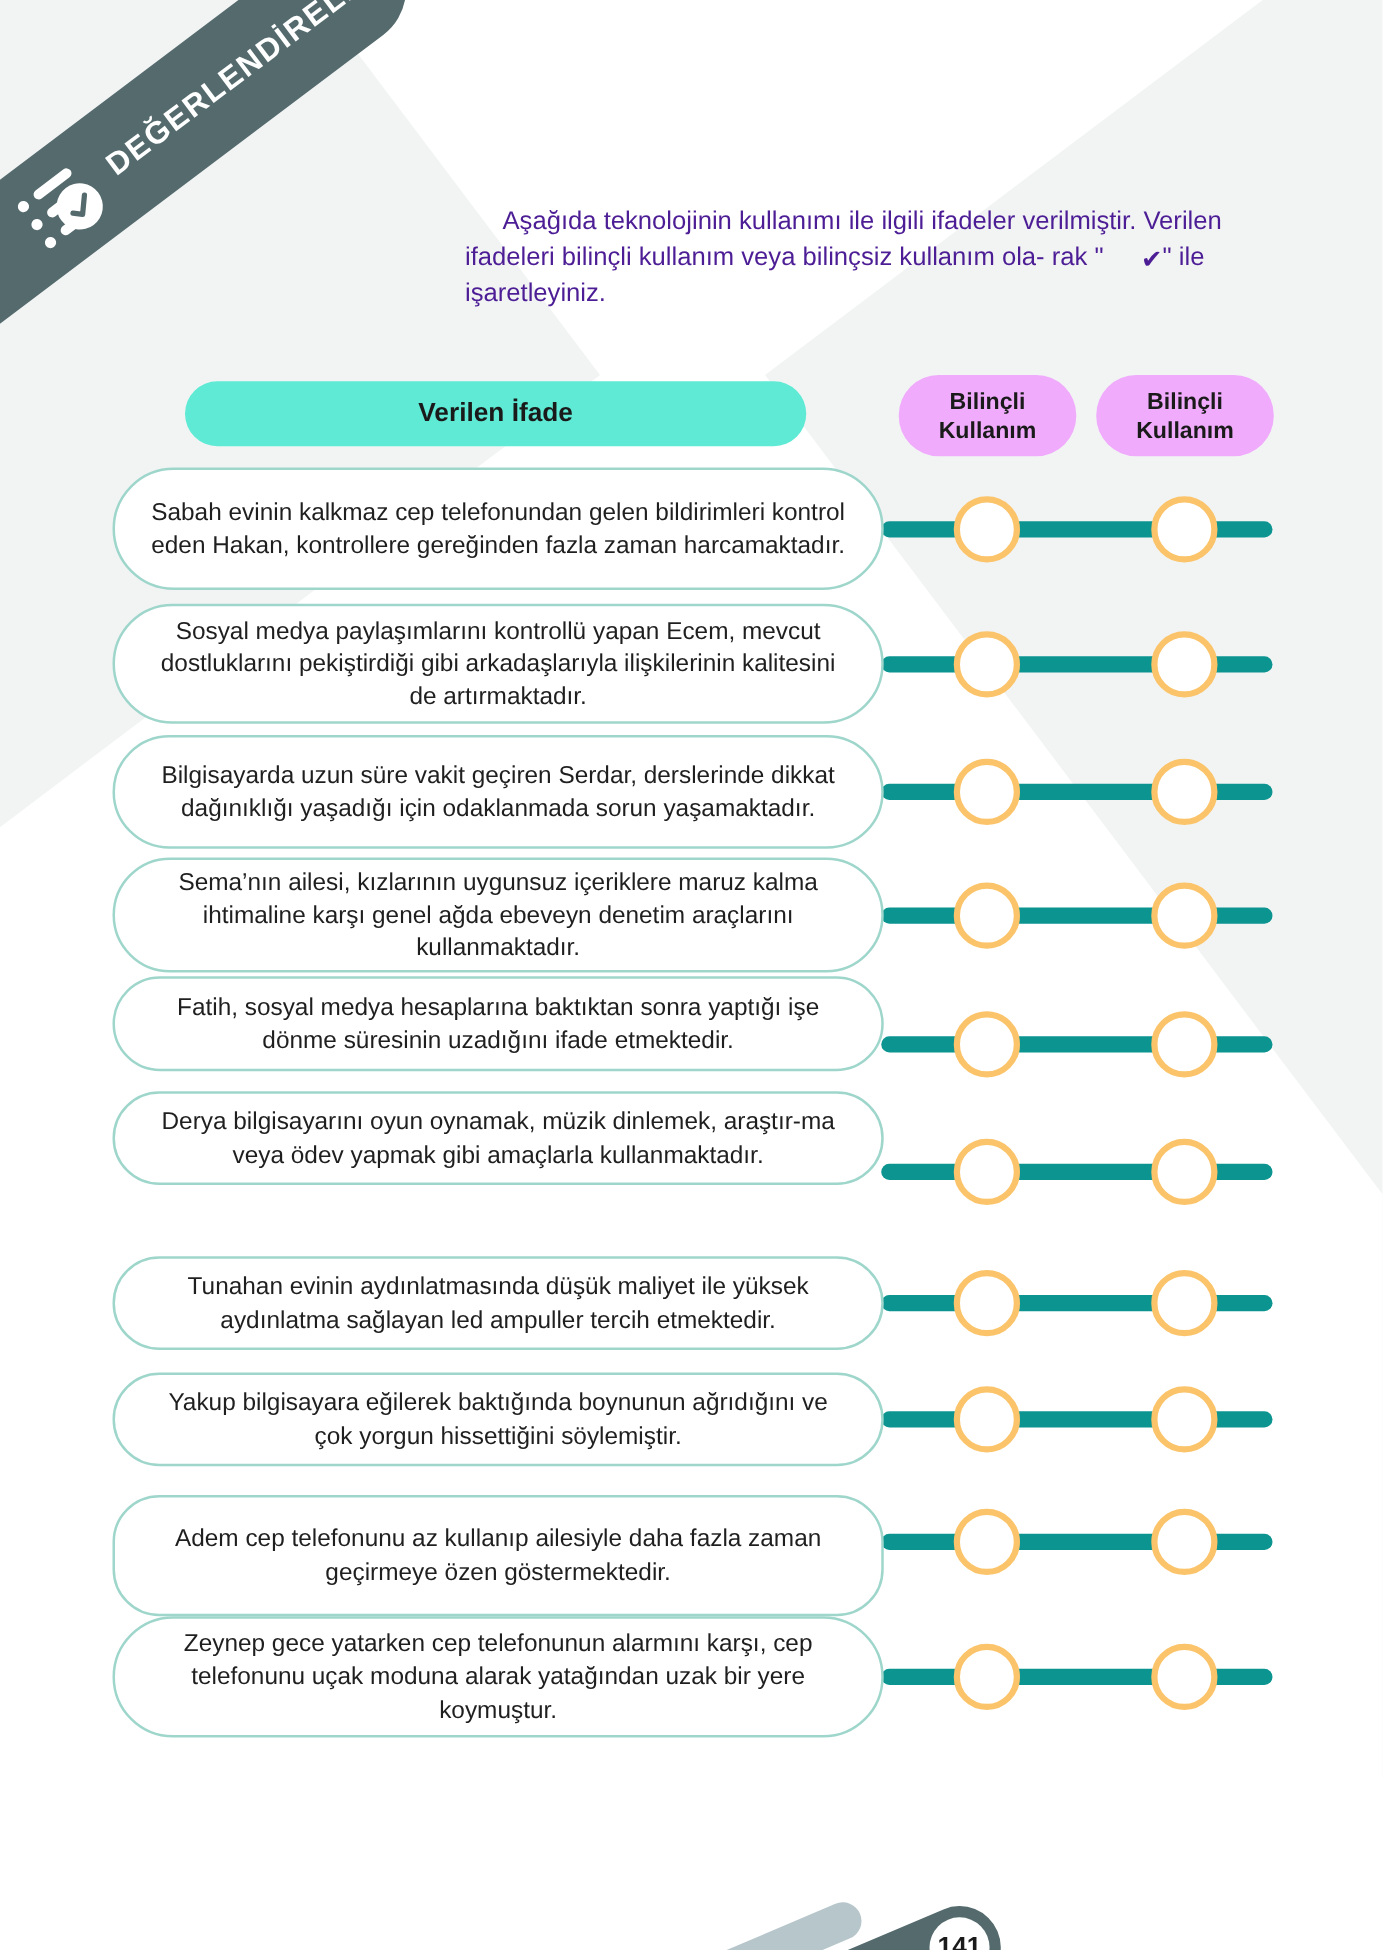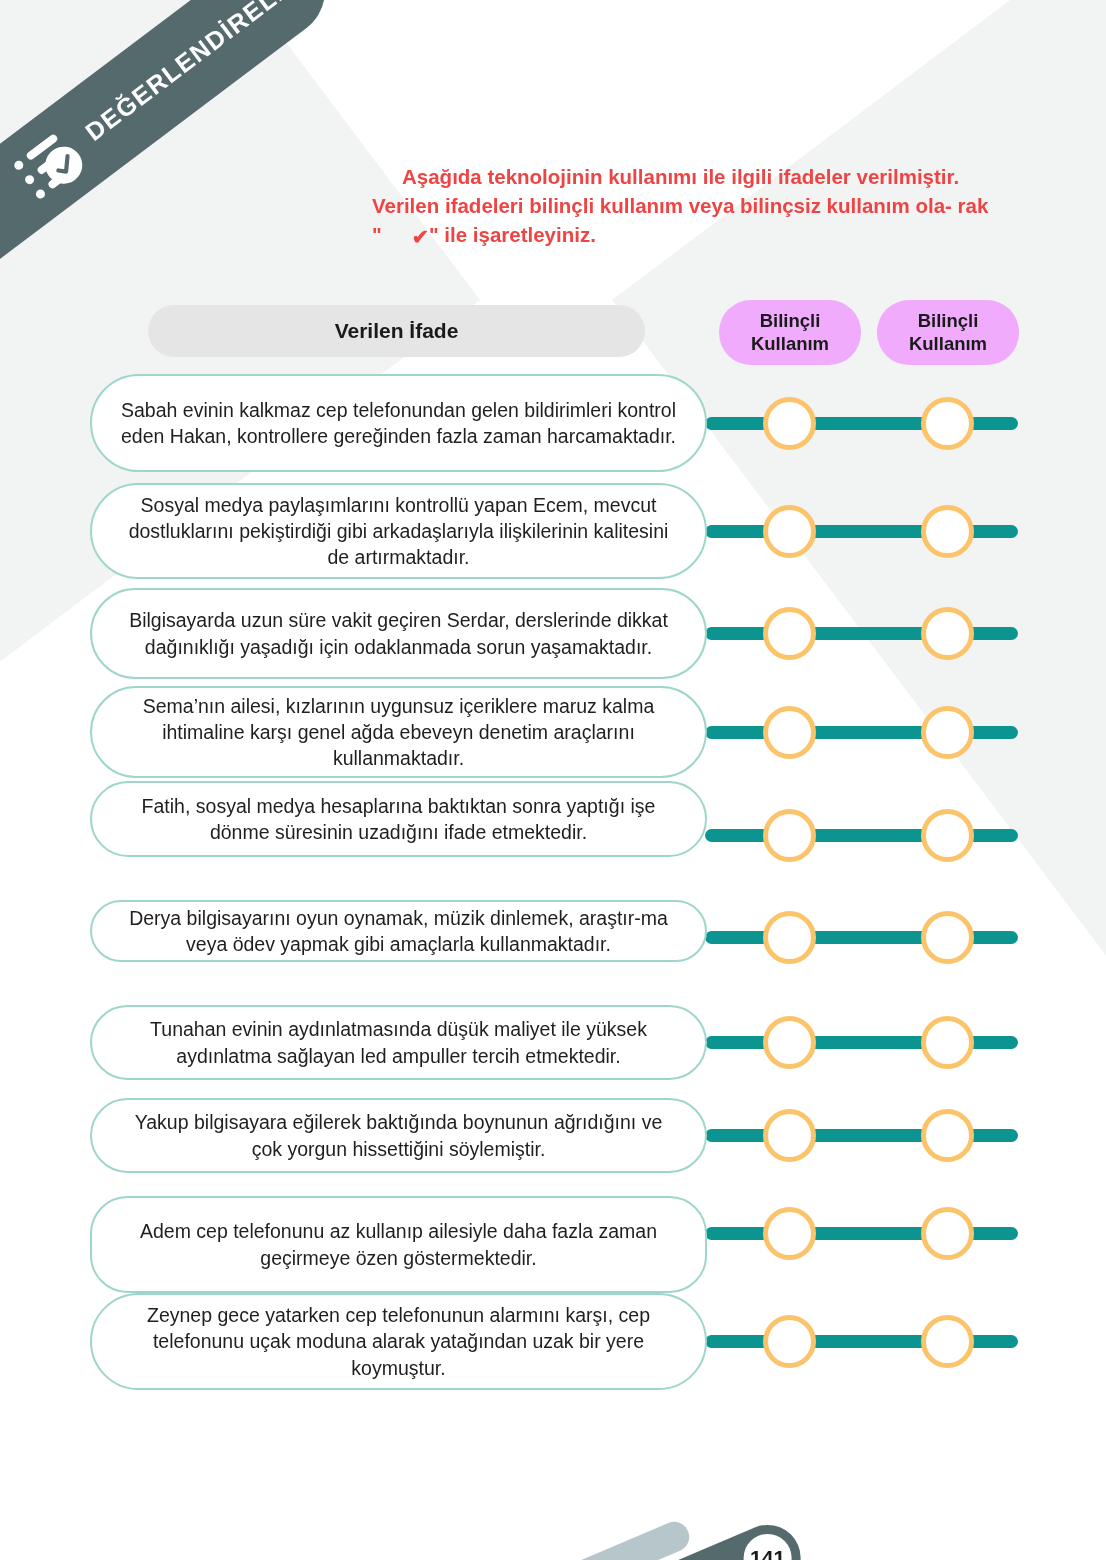--- a/index.html
+++ b/index.html
@@ -107,38 +107,38 @@
   }
   #banner-icon .check-circle svg { display: block; }
 
   
   #instruction {
     position: absolute;
     left: 372px;
     top: 162px;
     width: 630px;
     font-size: 20.5px;
-    font-weight: bold;
+    font-weight: normal;
     line-height: 1.42;
-    color: #ef4444;
+    color: #4c1d95;
     text-indent: 30px;
   }
   #instruction .tick {
     display: inline-block;
     transform: translateY(2px);
   }
 
   
   #head-ifade {
     position: absolute;
     left: 148px;
     top: 305px;
     width: 497px;
     height: 52px;
-    background: #e5e5e5;
+    background: #5eead4;
     border-radius: 26px;
     display: flex;
     align-items: center;
     justify-content: center;
     color: #1a1a1a;
     font-size: 21px;
     font-weight: bold;
   }
   .head-col {
     position: absolute;
@@ -319,21 +319,21 @@
         <div class="bubble c2" style="top: 705.5px;"></div>
       </div>
       <div class="row">
         <div class="connector" style="top: 828.5px;"></div>
         <div class="statement" style="top: 781px; height: 76px; border-radius: 38px;">Fatih, sosyal medya hesaplarına baktıktan sonra yaptığı işe dönme süresinin uzadığını ifade etmektedir.</div>
         <div class="bubble c1" style="top: 808.5px;"></div>
         <div class="bubble c2" style="top: 808.5px;"></div>
       </div>
       <div class="row">
         <div class="connector" style="top: 931px;"></div>
-        <div class="statement" style="top: 900px; height: 62px; border-radius: 37.5px;">Derya bilgisayarını oyun oynamak, müzik dinlemek, araştır-ma veya ödev yapmak gibi amaçlarla kullanmaktadır.</div>
+        <div class="statement" style="top: 873px; height: 75px; border-radius: 37.5px;">Derya bilgisayarını oyun oynamak, müzik dinlemek, araştır-ma veya ödev yapmak gibi amaçlarla kullanmaktadır.</div>
         <div class="bubble c1" style="top: 911px;"></div>
         <div class="bubble c2" style="top: 911px;"></div>
       </div>
       <div class="row">
         <div class="connector" style="top: 1036px;"></div>
         <div class="statement" style="top: 1005px; height: 75px; border-radius: 37.5px;">Tunahan evinin aydınlatmasında düşük maliyet ile yüksek aydınlatma sağlayan led ampuller tercih etmektedir.</div>
         <div class="bubble c1" style="top: 1016px;"></div>
         <div class="bubble c2" style="top: 1016px;"></div>
       </div>
       <div class="row">

